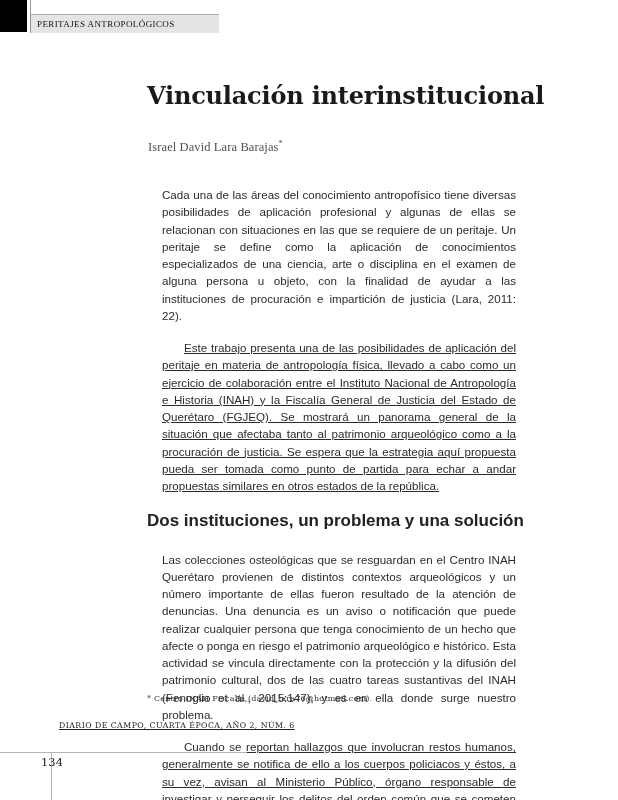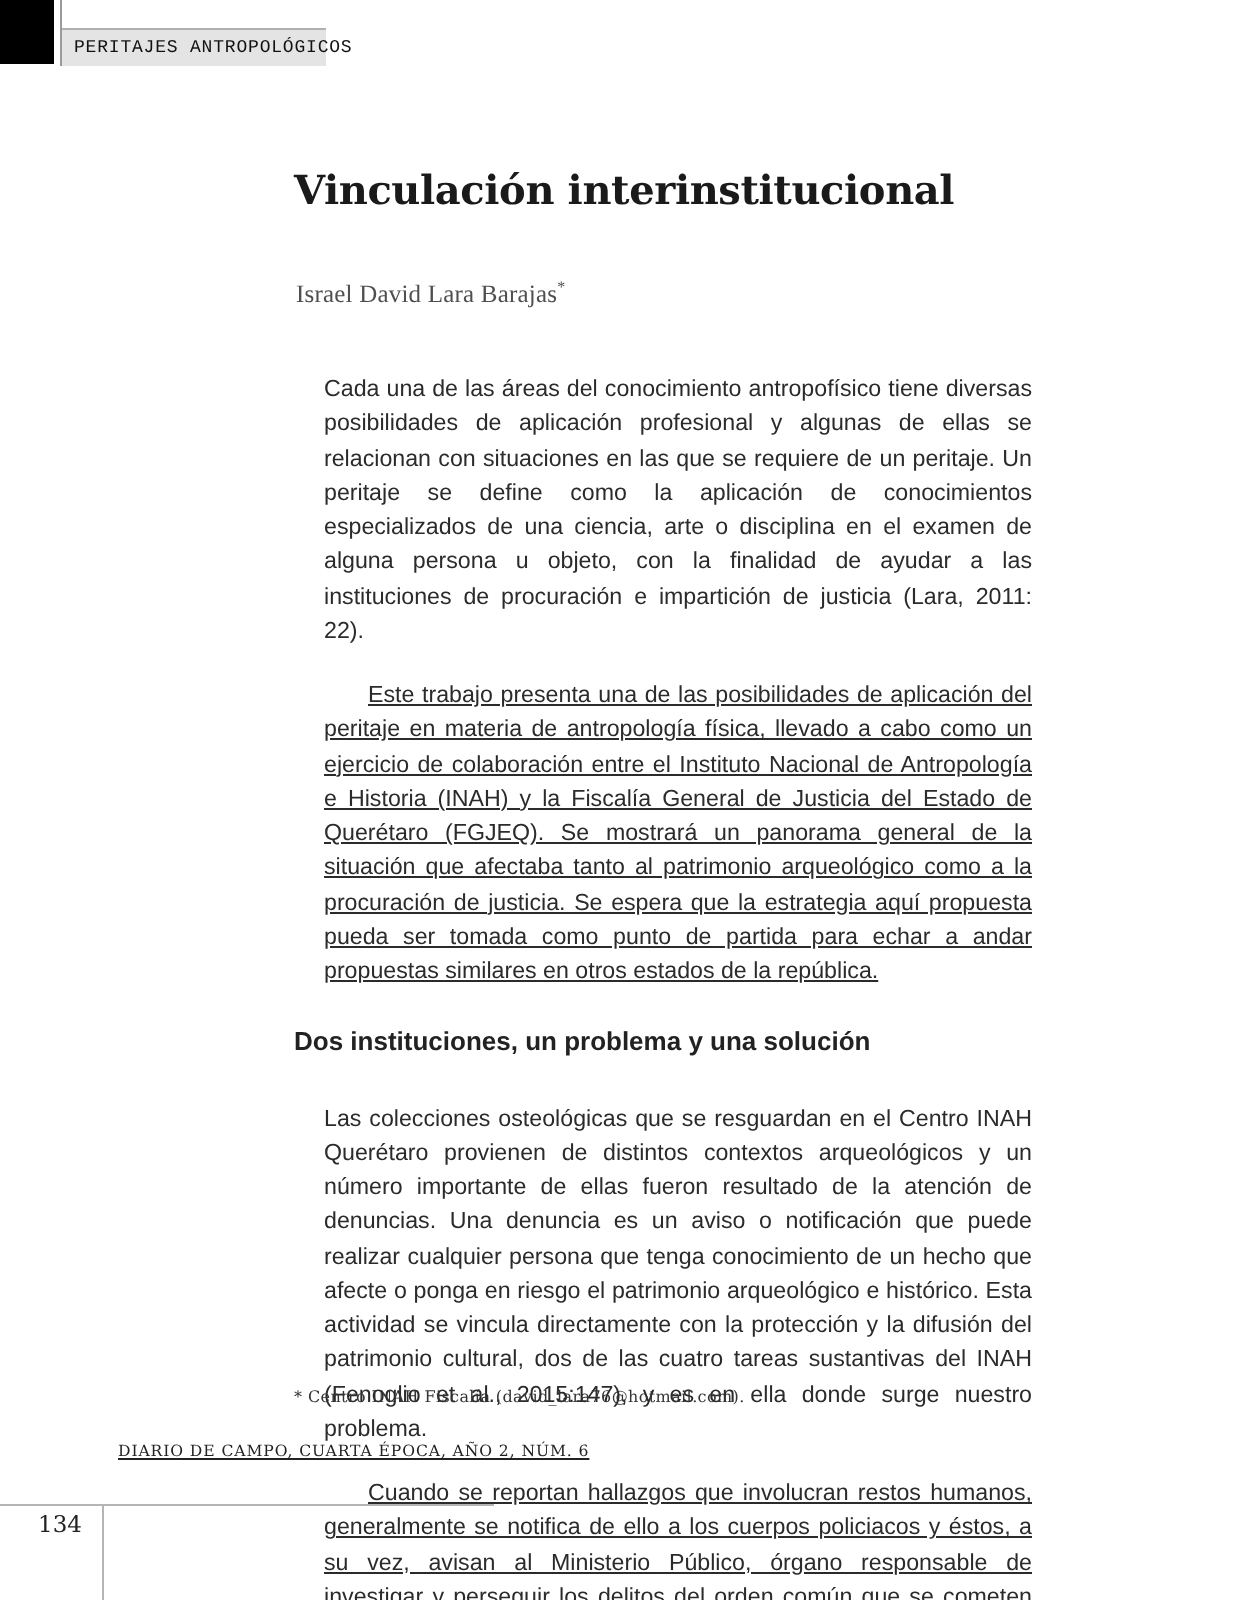--- a/index.html
+++ b/index.html
@@ -7,63 +7,63 @@
     width:618px; height:800px; position:relative;
     background:#ffffff; overflow:hidden;
     font-family:"Liberation Sans", sans-serif;
   }
   .page { position:absolute; inset:0; background:#ffffff; }
 
   
   .corner-block { position:absolute; left:0; top:0; width:27px; height:32px; background:#000000; }
   .header-vrule { position:absolute; left:30px; top:0; width:1px; height:33px; background:#9a9a9a; }
   .category-tab {
-    position:absolute; left:31px; top:14px; width:132px; height:19px;
+    position:absolute; left:31px; top:14px; width:188px; height:19px;
     background:#e4e4e4; border-top:1px solid #b0b0b0; box-sizing:border-box;
-    font-family:Liberation Mono, monospace; font-size:9px; letter-spacing:0.4px;
+    font-family:Liberation Serif, serif; font-size:9px; letter-spacing:0.4px;
     color:#111111; line-height:18px; padding-left:6px; white-space:nowrap;
   }
 
   
   .title {
     position:absolute; left:147px; top:82px;
     font-family:"DejaVu Serif", serif; font-weight:700;
-    font-size:20px; line-height:27px; color:#1a1a1a; letter-spacing:-0.2px;
+    font-size:24px; line-height:27px; color:#1a1a1a; letter-spacing:-0.2px;
   }
   .author {
     position:absolute; left:148px; top:139px;
     font-size:12.5px; color:#4f4f4f; letter-spacing:0.1px;font-family:Liberation Serif, serif;
   }
   .author sup { font-size:8px; color:#4f4f4f; }
 
   
   .body-col {
     position:absolute; left:147px; top:171px; width:384px;
     font-size:11.6px; line-height:17.25px; text-align:justify;
     color:#2b2b2b;
   }
   .body-col p { margin:15px; }
   .body-col p.indent { text-indent:22px;text-decoration:underline; }
   .section-heading {
-    font-size:13px; font-weight:700; color:#222222;
+    font-size:17px; font-weight:700; color:#222222;
     margin:18px 0 21px 0; text-align:left;
   }
 
   
   .footnote {
     position:absolute; left:147px; top:694px;
     font-family:"DejaVu Serif", serif; font-size:8px; color:#333333;
     letter-spacing:0.2px;
   }
 
   
   .footer-rule  { position:absolute; left:0; top:752px; width:247px; height:1px; background:#b5b5b5; }
   .footer-vrule { position:absolute; left:51px; top:753px; width:1px; height:47px; background:#b5b5b5; }
   .page-number {
-    position:absolute; left:19px; top:755px;
+    position:absolute; left:41px; top:755px;
     font-family:"DejaVu Serif", serif; font-size:11.5px; color:#222222;
   }
   .journal-line {
     position:absolute; left:59px; top:721px;
     font-family:"DejaVu Serif", serif; font-size:7.8px;
     letter-spacing:0.45px; color:#222222; white-space:nowrap;text-decoration:underline;
   }
 </style>
 </head>
 <body>

